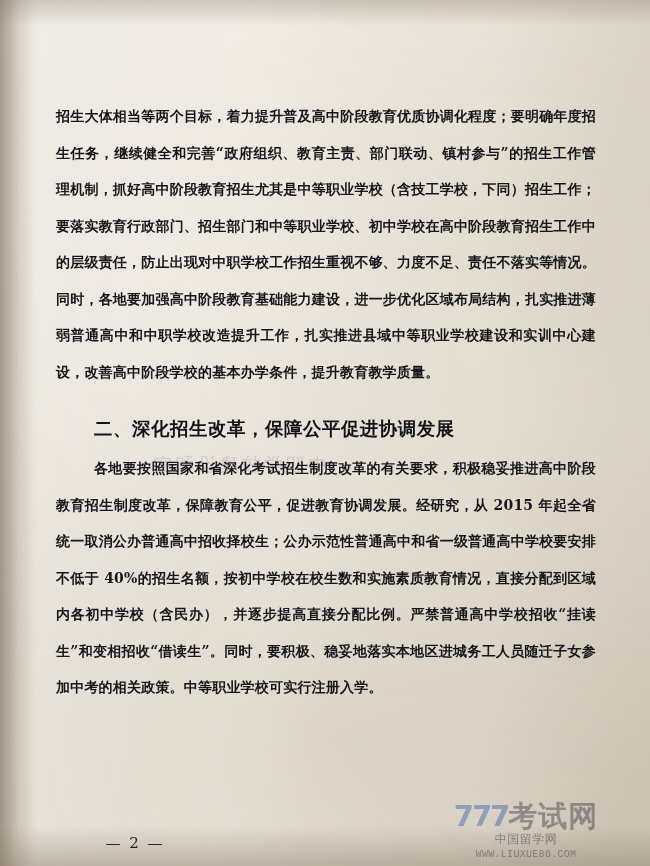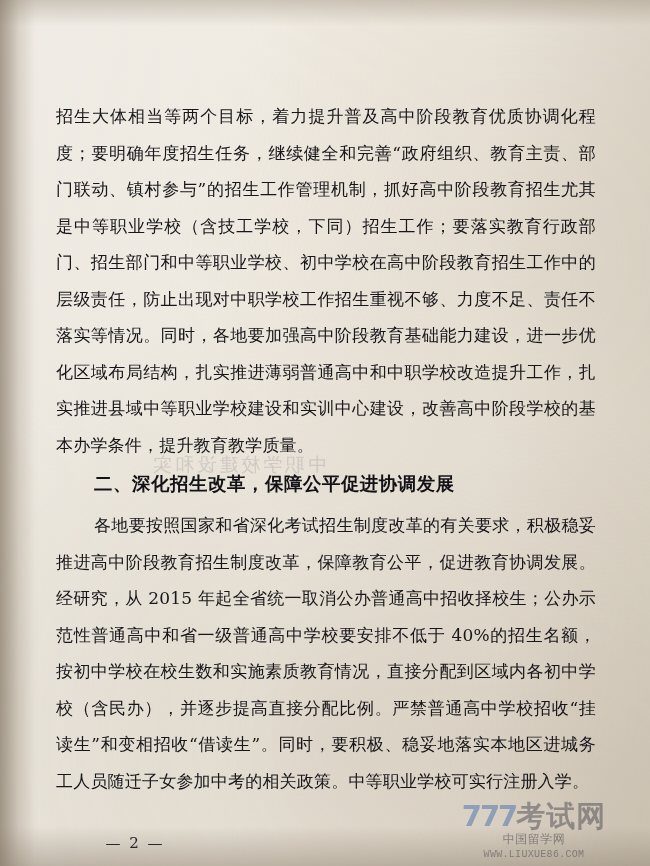--- a/index.html
+++ b/index.html
@@ -62,33 +62,34 @@
 
   .content {
     position: absolute;
     left: 56px;
     top: 98px;
     width: 540px;
   }
   p.para {
     margin: 0 0 1px 0;
     font-family: "DejaVu Serif", "Liberation Serif", serif;
-    font-size: 17px;
+    font-size: 14px;
     line-height: 36.5px;
     color: #17161a;
     text-align: justify;
     text-justify: inter-ideograph;
     letter-spacing: 0.2px;
+    font-weight: bold;
   }
   p.indent {
     text-indent: 38px;
   }
   p.heading {
-    margin: 4px 0 2px 0;
-    font-family: Liberation Mono, monospace;
+    margin: 20px 0 2px 0;
+    font-family: Liberation Serif, serif;
     font-weight: bold;
     font-size: 18.4px;
     line-height: 38px;
     color: #131216;
     text-indent: 38px;
     letter-spacing: 0.6px;
   }
   .page-number {
     position: absolute;
     left: 0;
@@ -114,21 +115,21 @@
     letter-spacing: 3px;
     color: rgba(120,110,120,0.22);
     transform: scaleX(-1);
     pointer-events: none;
     user-select: none;
   }
 
   
   .watermark {
     position: absolute;
-    right: 16px;
+    right: 24px;
     bottom: 6px;
     width: 200px;
     text-align: center;
     pointer-events: none;
     user-select: none;
   }
   .wm-main {
     font-family: "DejaVu Sans", sans-serif;
     font-size: 29px;
     font-weight: bold;

